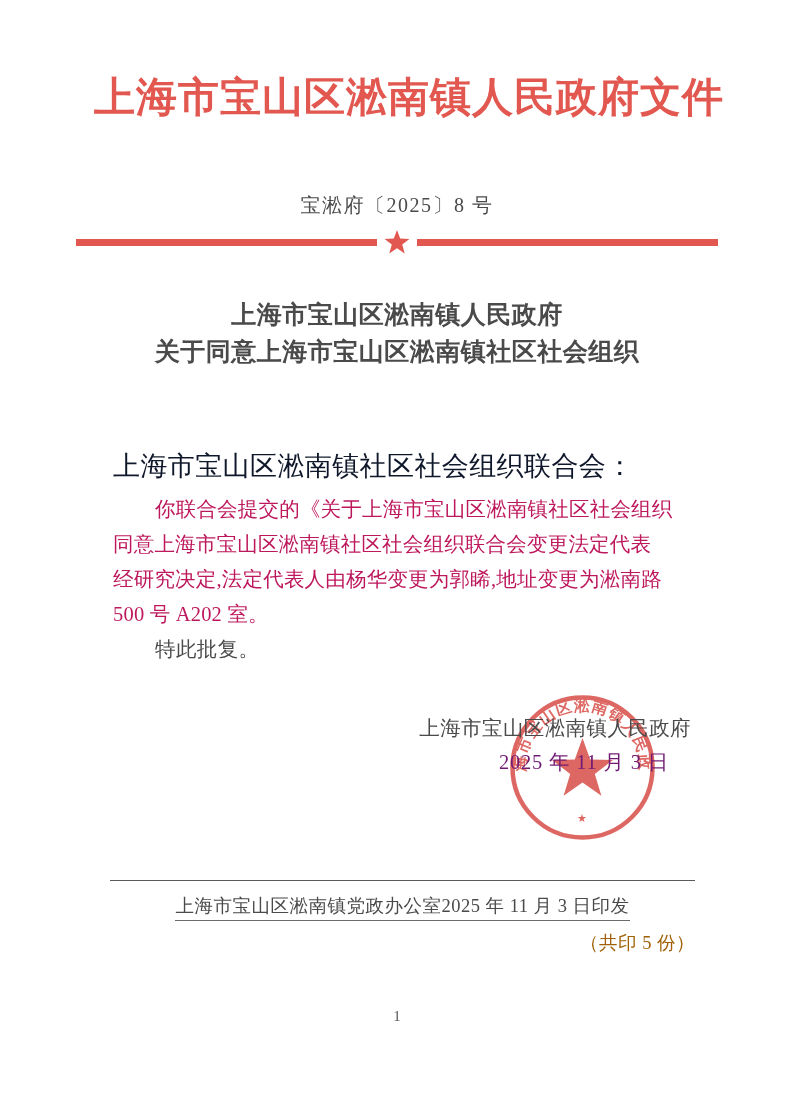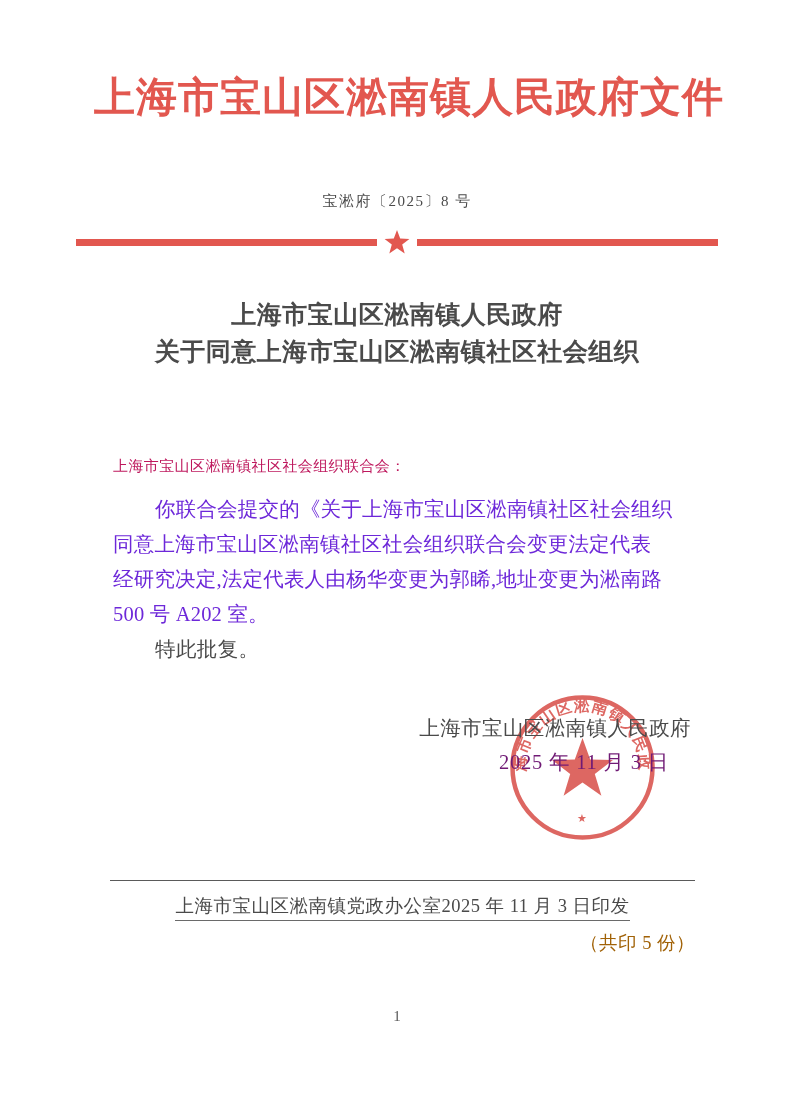--- a/index.html
+++ b/index.html
@@ -39,21 +39,21 @@
     white-space: nowrap;
   }
 
   
   .doc-number {
     position: absolute;
     top: 192px;
     left: 0;
     width: 100%;
     text-align: center;
-    font-size: 15px;
+    font-size: 20px;
     letter-spacing: 1.5px;
     color: #4a4a4a;
   }
 
   
   .red-rule {
     position: absolute;
     top: 231px;
     left: 76px;
     width: 642px;
@@ -95,32 +95,32 @@
   }
 
   
   .body-block {
     position: absolute;
     top: 449px;
     left: 113px;
     width: 578px;
   }
   .salutation {
-    font-size: 15px;
+    font-size: 27px;
     line-height: 35px;
     letter-spacing: 0.4px;
-    color: #be185d;
+    color: #0f172a;
     white-space: nowrap;
   }
   .para {
     margin-top: 8px;
     font-size: 20.5px;
     line-height: 35px;
     letter-spacing: 0.2px;
-    color: #6d28d9;
+    color: #be185d;
   }
   .para .pline { white-space: nowrap; }
   .para .indent { padding-left: 42px; }
 
   .closing {
     font-size: 20.5px;
     line-height: 35px;
     letter-spacing: 0.4px;
     color: #4a4a4a;
     padding-left: 42px;

